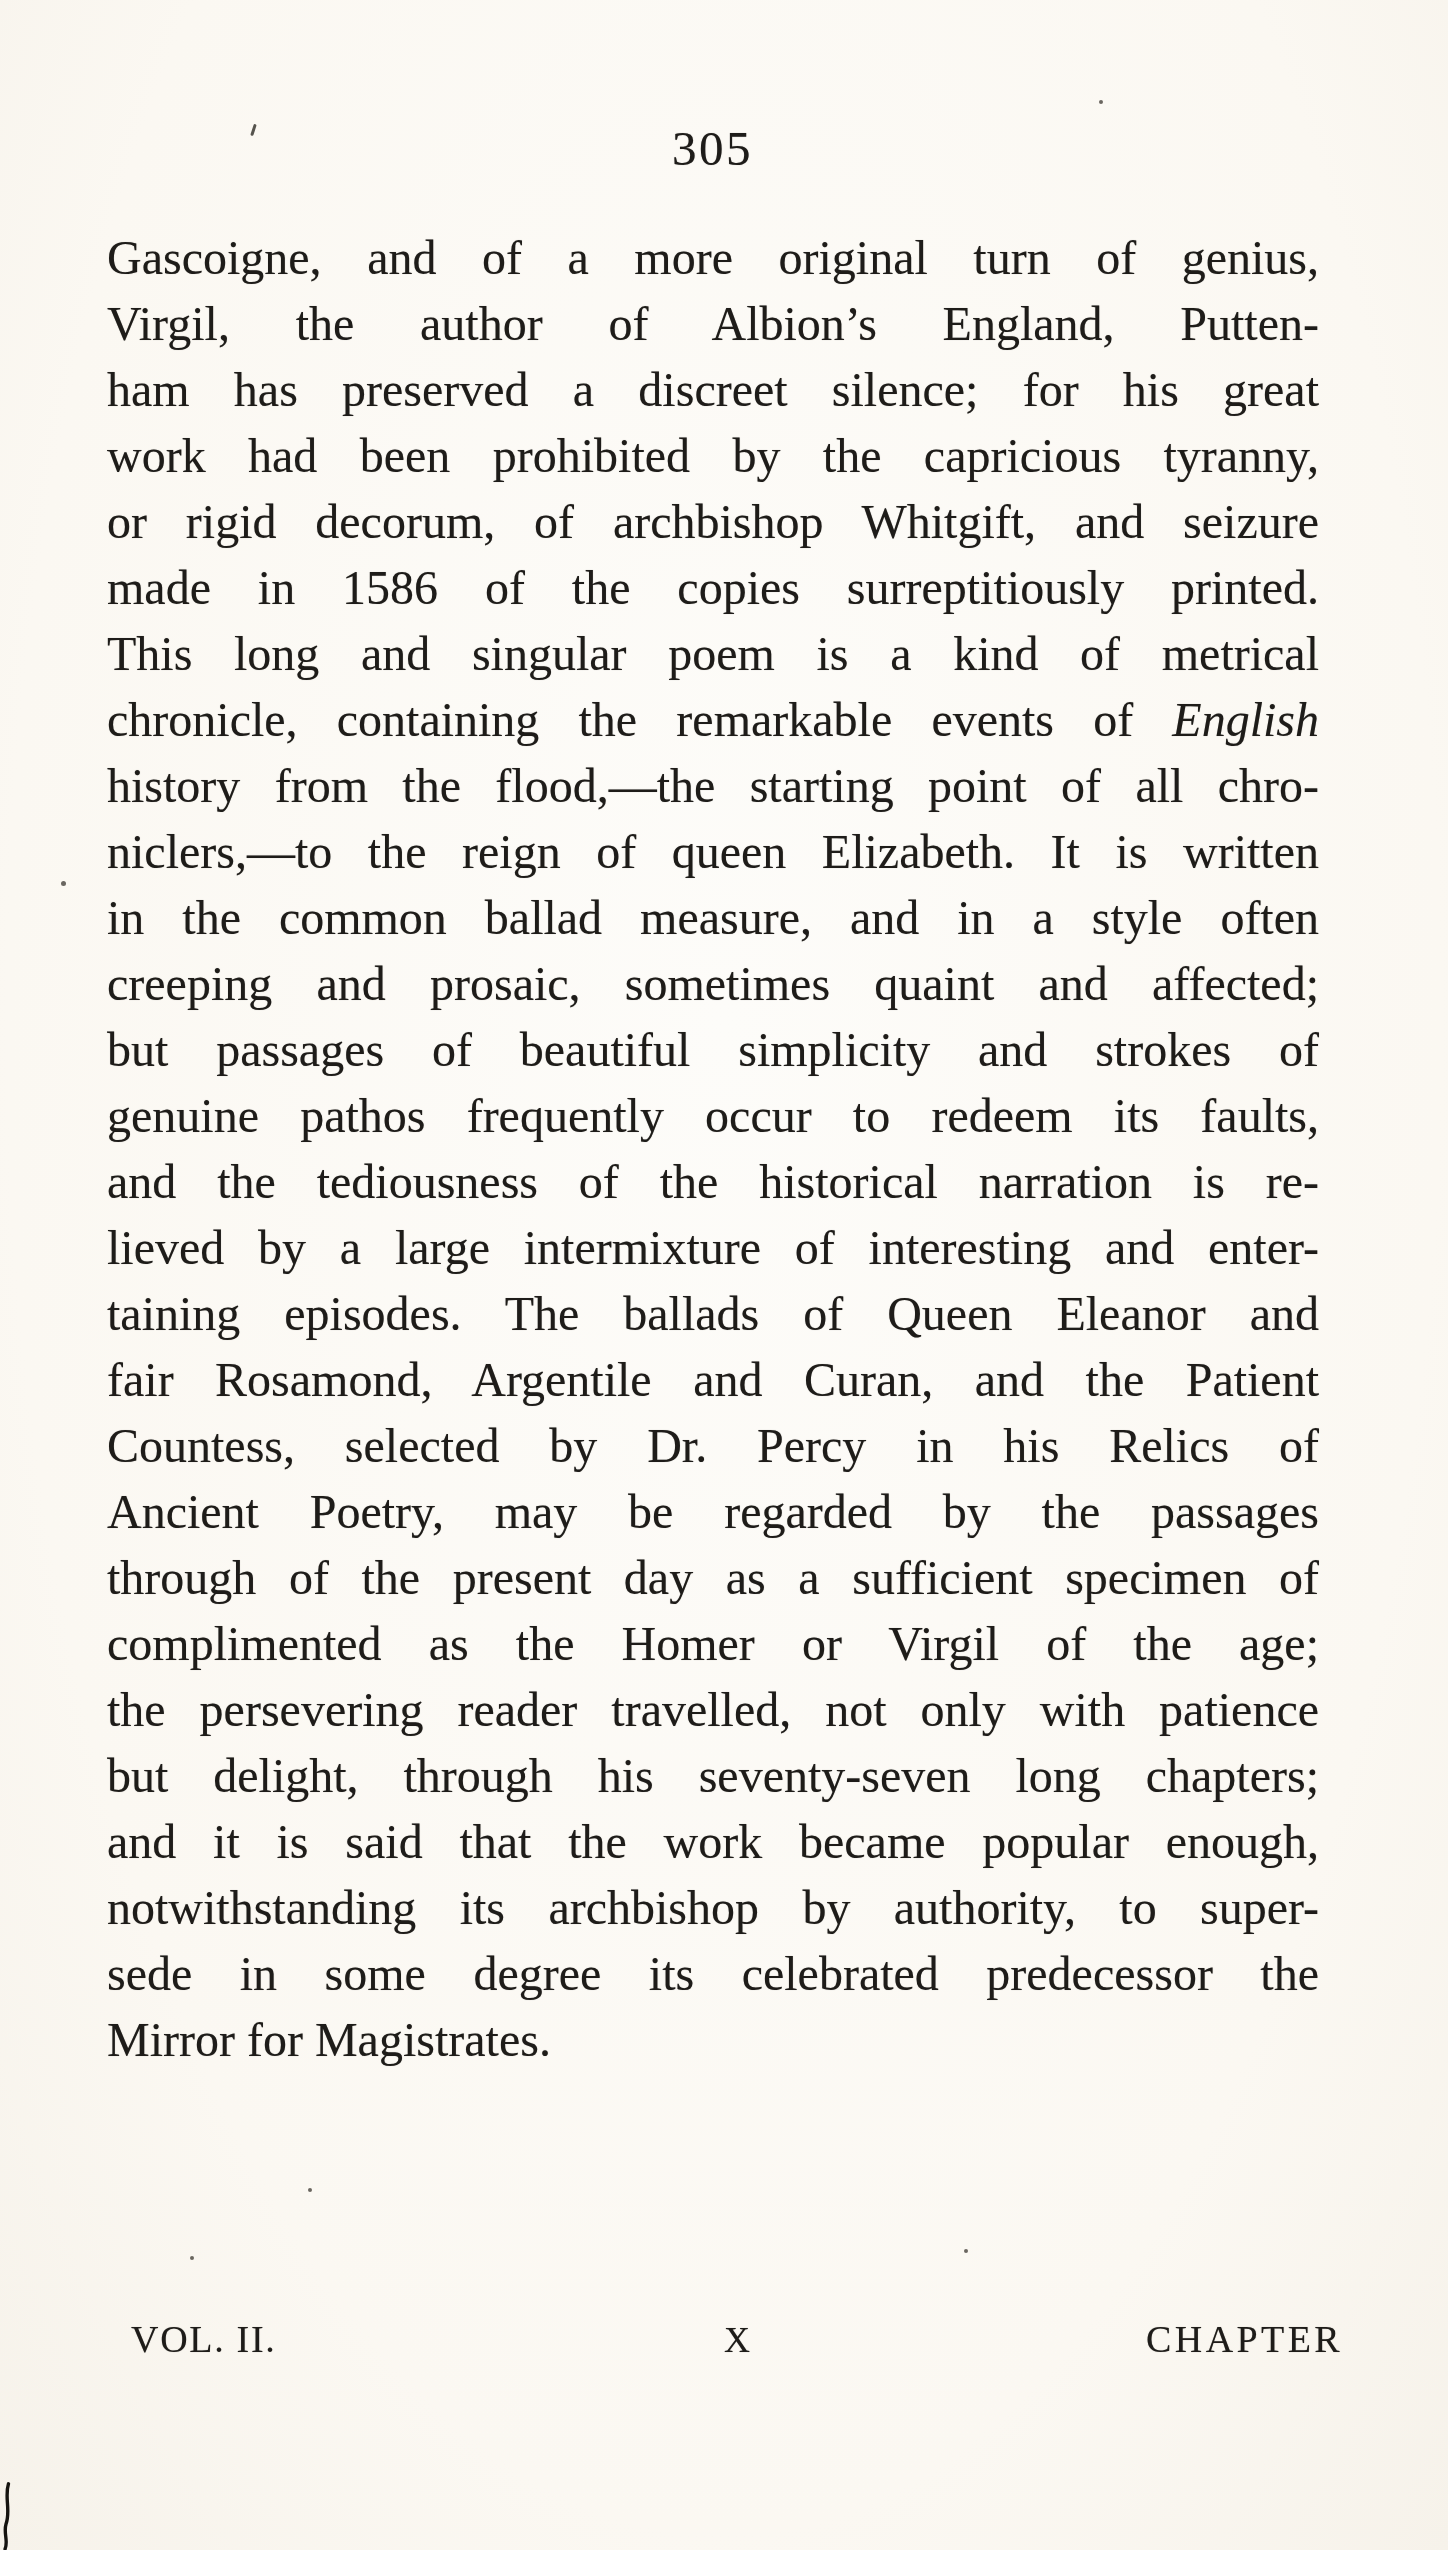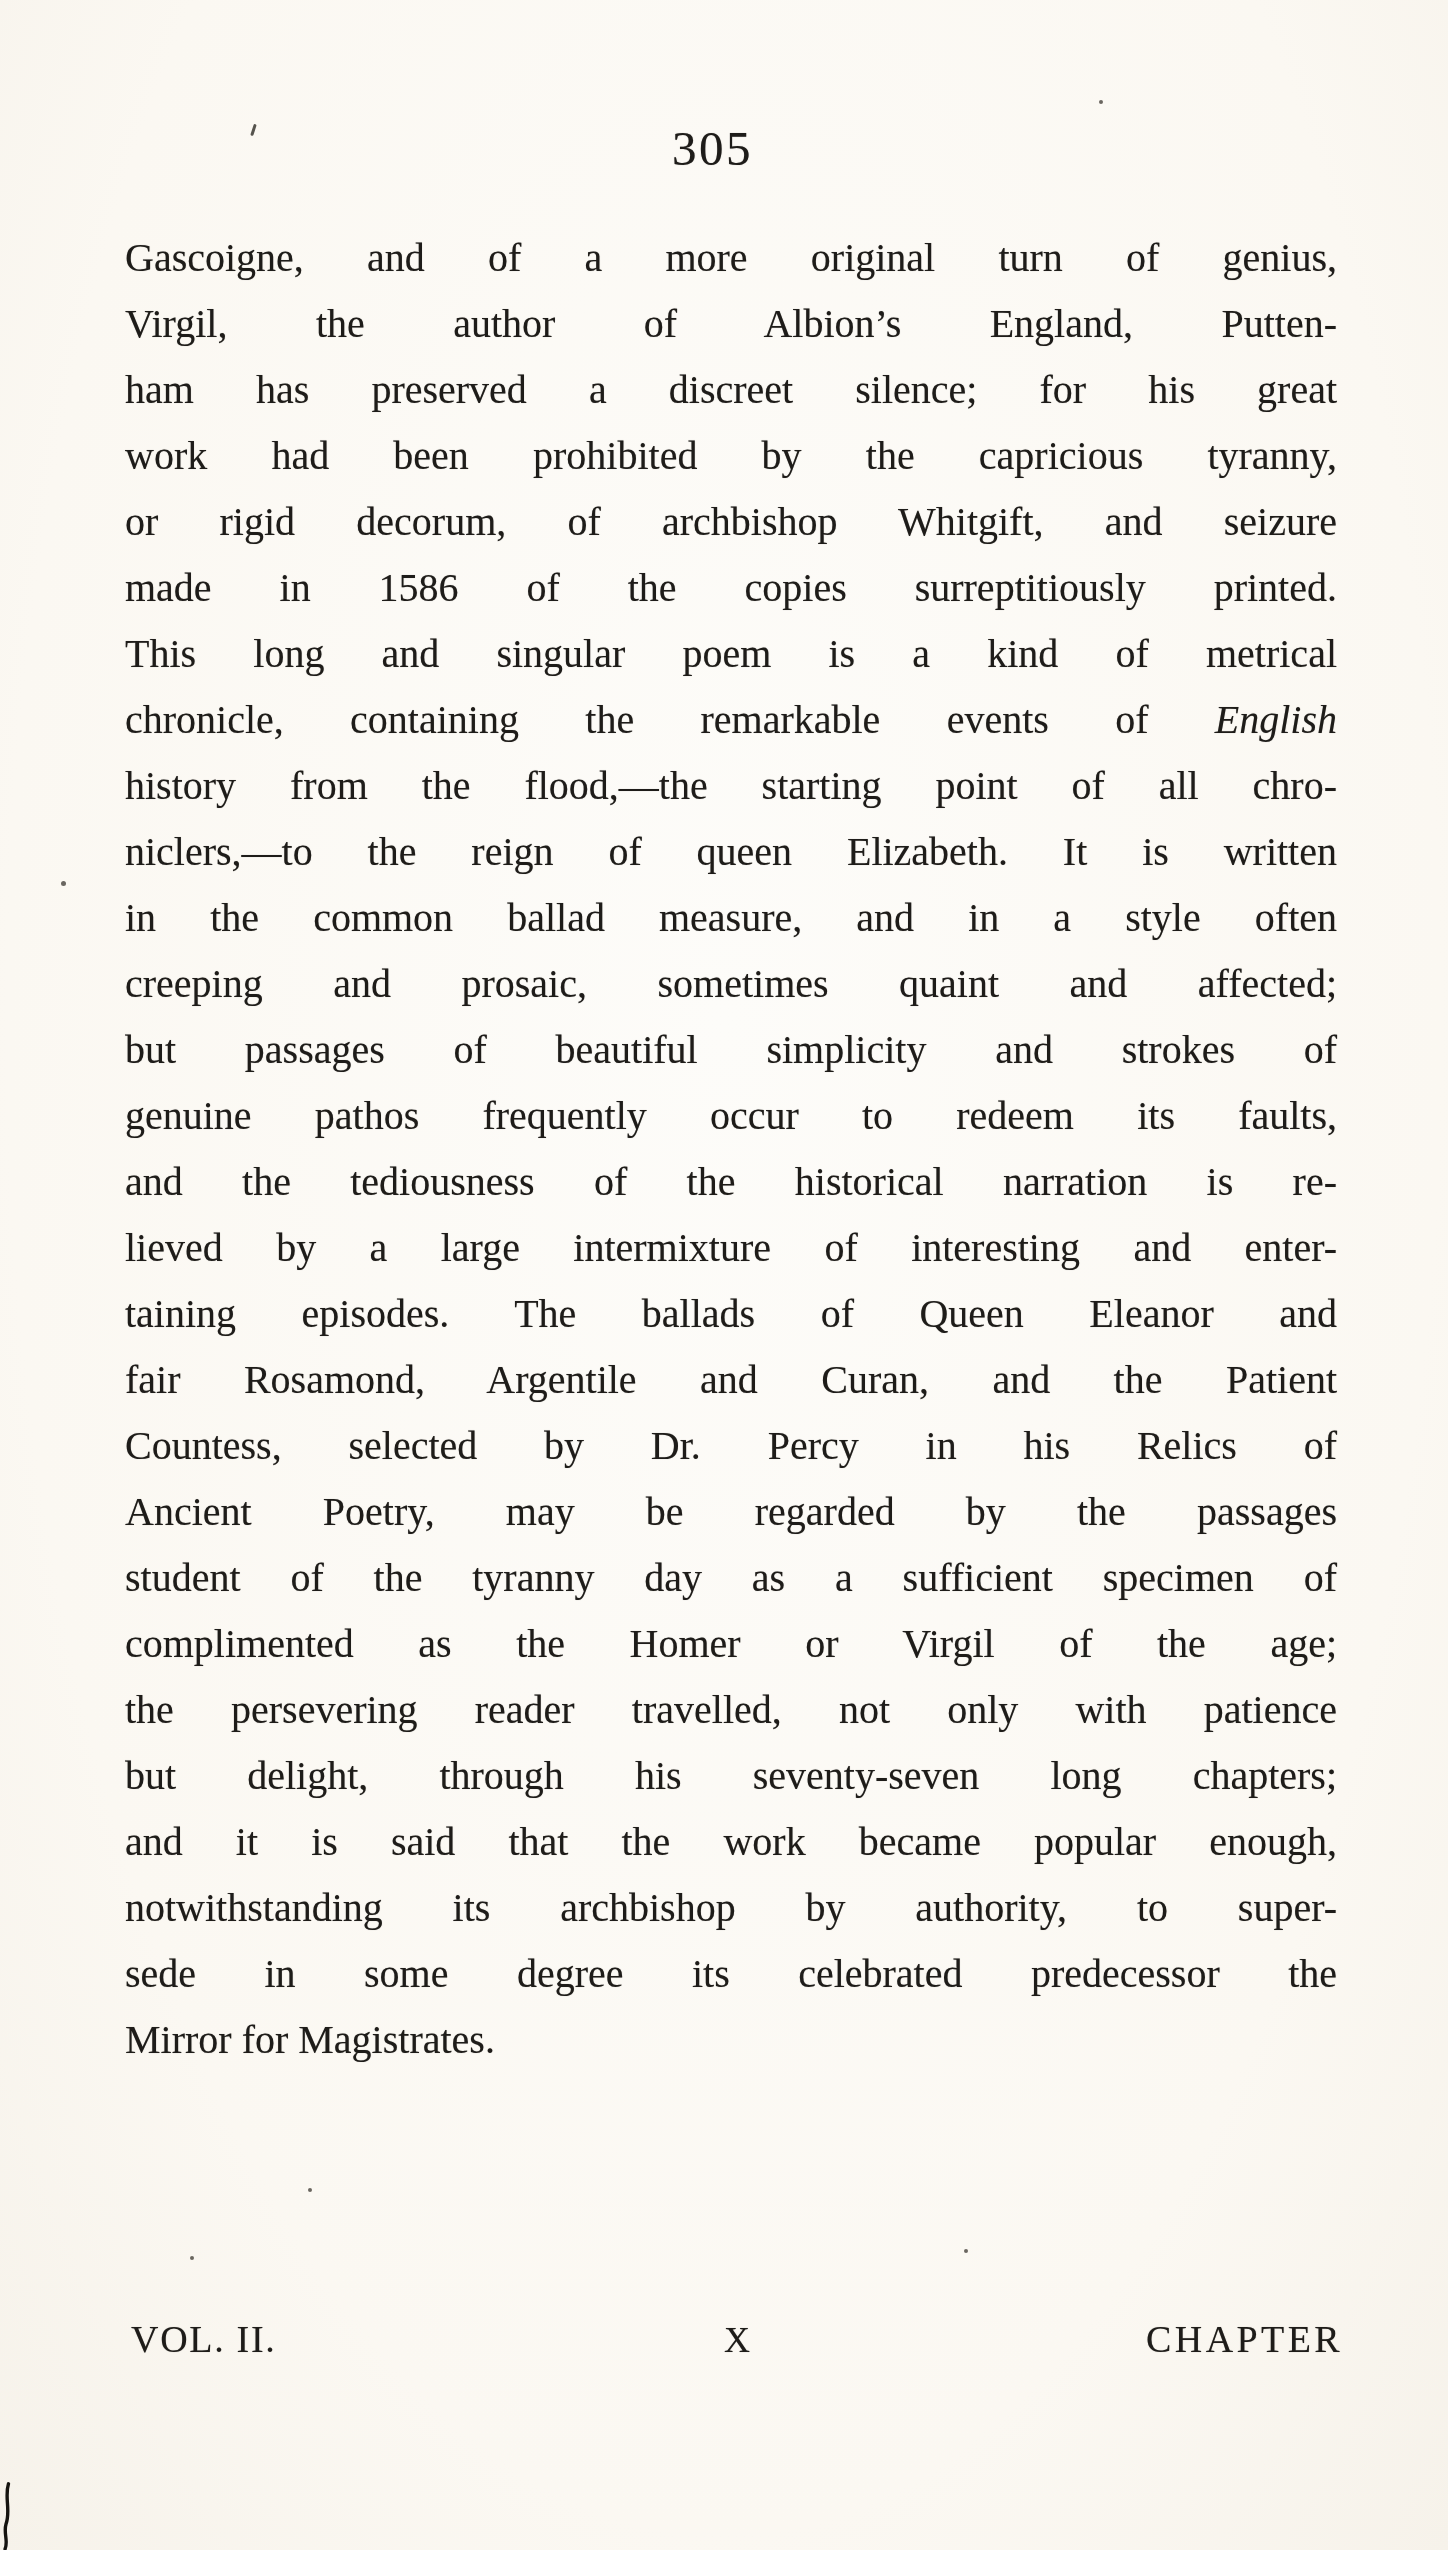--- a/index.html
+++ b/index.html
@@ -27,23 +27,23 @@
     left: 107px;
     width: 1211px;
     text-align: center;
     font-size: 49px;
     letter-spacing: 2.5px;
     text-shadow: 0 0 0.8px rgba(25,22,18,0.45);
   }
   .text-block {
     position: absolute;
     top: 225px;
-    left: 125px;
+    left: 107px;
     width: 1212px;
-    font-size: 40px;
+    font-size: 48px;
     line-height: 66px;
     text-shadow: 0 0 0.8px rgba(25,22,18,0.4);
   }
   .line {
     text-align: justify;
     text-align-last: justify;
     text-justify: inter-word;
   }
   .line.last {
     text-align-last: left;
@@ -109,21 +109,21 @@
       <div class="line"><span>in the common ballad measure, and in a style often</span></div>
       <div class="line"><span>creeping and prosaic, sometimes quaint and affected;</span></div>
       <div class="line"><span>but passages of beautiful simplicity and strokes of</span></div>
       <div class="line"><span>genuine pathos frequently occur to redeem its faults,</span></div>
       <div class="line"><span>and the tediousness of the historical narration is re-</span></div>
       <div class="line"><span>lieved by a large intermixture of interesting and enter-</span></div>
       <div class="line"><span>taining episodes. The ballads of Queen Eleanor and</span></div>
       <div class="line"><span>fair Rosamond, Argentile and Curan, and the Patient</span></div>
       <div class="line"><span>Countess, selected by Dr. Percy in his Relics of</span></div>
       <div class="line"><span>Ancient Poetry, may be regarded by the passages</span></div>
-      <div class="line"><span>student of the tyranny day as a sufficient specimen of</span></div>
+      <div class="line"><span>through of the present day as a sufficient specimen of</span></div>
       <div class="line"><span>complimented as the Homer or Virgil of the age;</span></div>
       <div class="line"><span>the persevering reader travelled, not only with patience</span></div>
       <div class="line"><span>but delight, through his seventy-seven long chapters;</span></div>
       <div class="line"><span>and it is said that the work became popular enough,</span></div>
       <div class="line"><span>notwithstanding its archbishop by authority, to super-</span></div>
       <div class="line"><span>sede in some degree its celebrated predecessor the</span></div>
       <div class="line last"><span>Mirror for Magistrates.</span></div>
     </div>
 
   <div class="footer">

